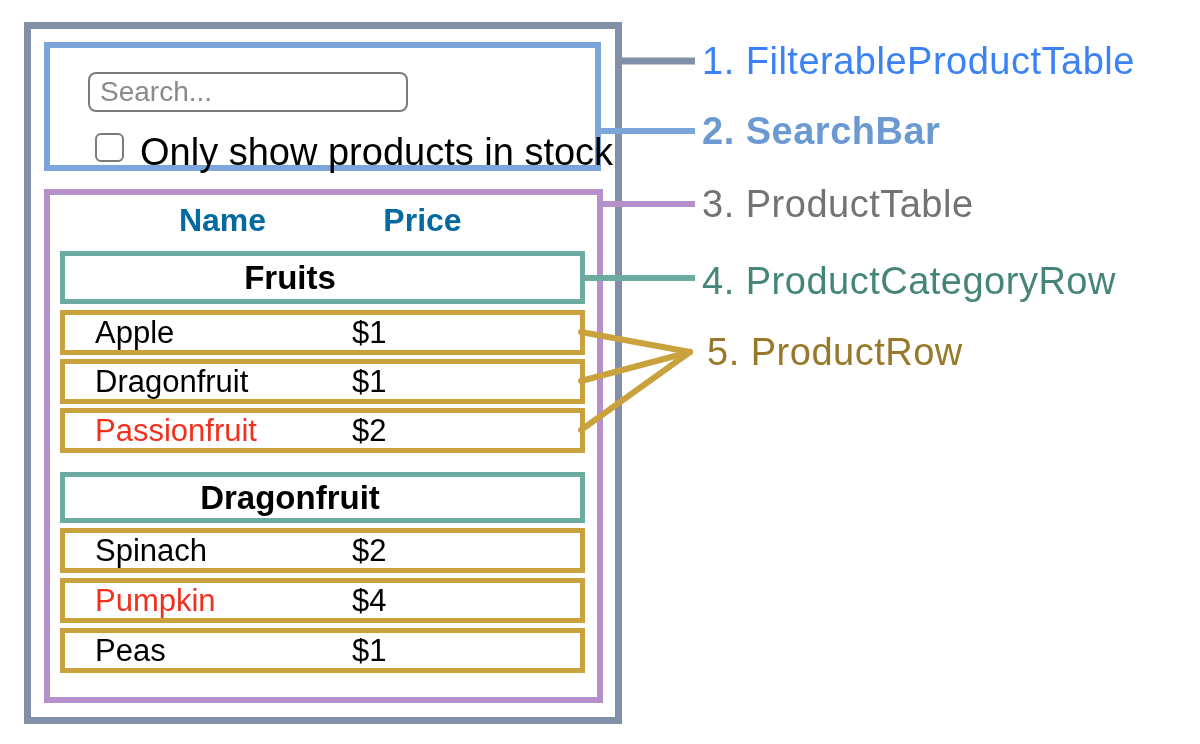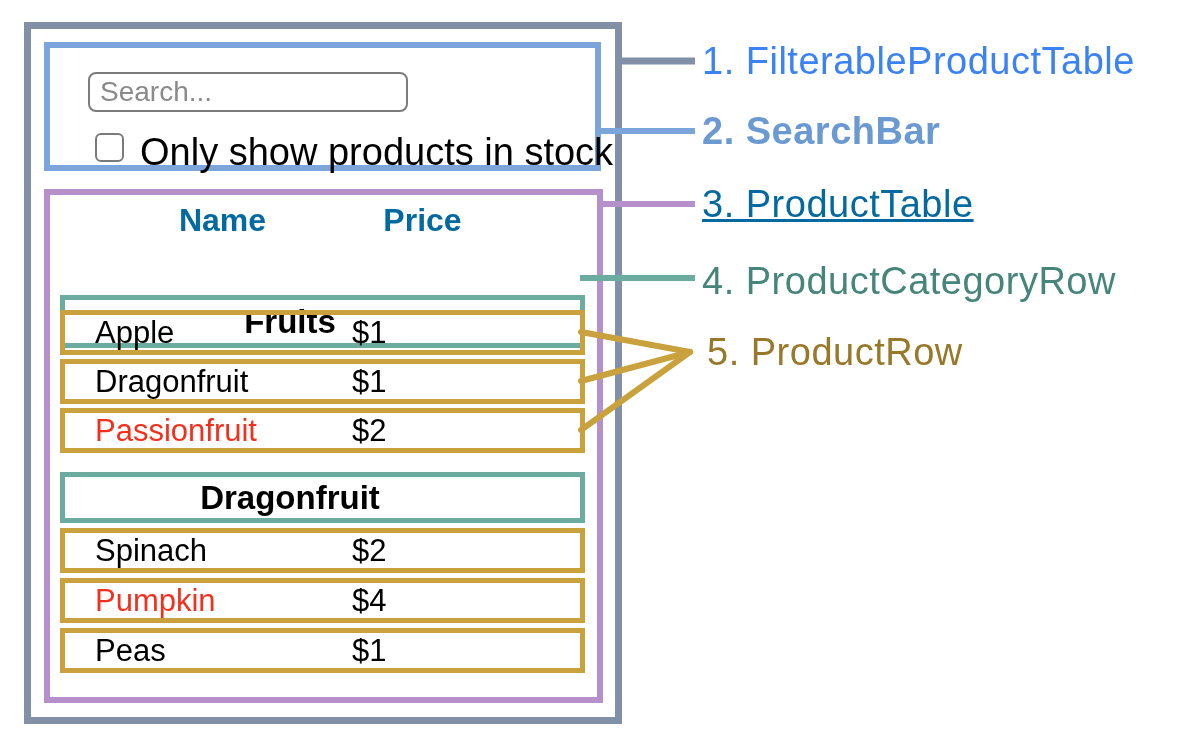--- a/index.html
+++ b/index.html
@@ -52,21 +52,21 @@
 
   <div class="box" id="search-box"></div>
   <input id="search-input" type="text" placeholder="Search..." style="">
   <div id="stock-checkbox"></div>
   <div id="stock-label">Only show products in stock</div>
 
   <div class="box" id="table-box"></div>
   <div class="col-header" id="header-name">Name</div>
   <div class="col-header" id="header-price">Price</div>
 
-  <div class="crow" style="top:251px;height:53px;margin-top:44px;">
+  <div class="crow" style="top:251px;height:53px;">
     <span class="ctext">Fruits</span>
   </div>
 
   <div class="prow" style="top:310px;">
     <span class="pname" style="color: rgb(0, 0, 0);">Apple</span>
     <span class="pprice">$1</span>
   </div>
   <div class="prow" style="top:359px;">
     <span class="pname" style="color: rgb(0, 0, 0);">Dragonfruit</span>
     <span class="pprice">$1</span>
@@ -98,17 +98,17 @@
     <line x1="596" y1="131" x2="695" y2="131" stroke="#7BA5DB" stroke-width="6"></line>
     <line x1="598" y1="204" x2="695" y2="204" stroke="#B690CB" stroke-width="6"></line>
     <line x1="580" y1="278" x2="695" y2="278" stroke="#6CACA0" stroke-width="6"></line>
     <line x1="581" y1="332" x2="690" y2="352" stroke="#C9A23E" stroke-width="6" stroke-linecap="round"></line>
     <line x1="581" y1="381" x2="690" y2="352" stroke="#C9A23E" stroke-width="6" stroke-linecap="round"></line>
     <line x1="581" y1="430" x2="690" y2="352" stroke="#C9A23E" stroke-width="6" stroke-linecap="round"></line>
   </svg>
 
   <div class="legend-label" style="top: 37px; color: #3b82f6;">1. FilterableProductTable</div>
   <div class="legend-label" style="top: 107px; color: rgb(107, 154, 211); font-weight: bold;">2. SearchBar</div>
-  <div class="legend-label" style="top: 180px; color: #0369a1; text-decoration: underline;">3. ProductTable</div>
+  <div class="legend-label" style="top: 180px; color: #737373;">3. ProductTable</div>
   <div class="legend-label" style="top: 257px; color: rgb(70, 133, 122);">4. ProductCategoryRow</div>
   <div class="legend-label" style="top: 328px; left: 707px; color: rgb(152, 121, 42);">5. ProductRow</div>
 
 </div>
 
 </body></html>

